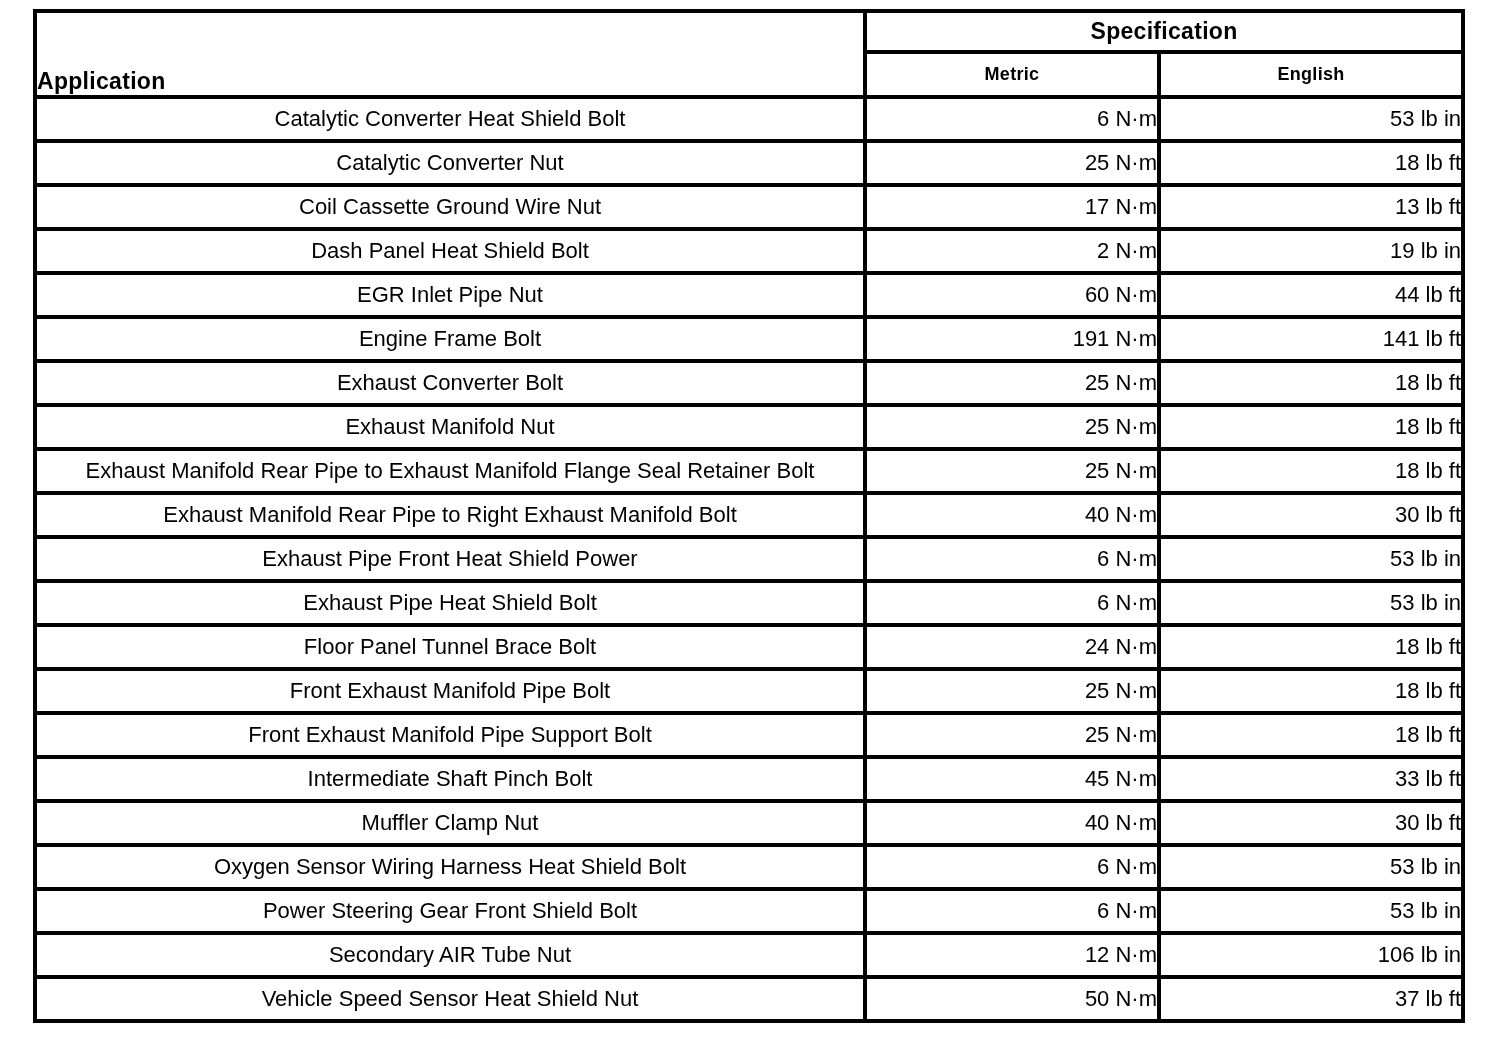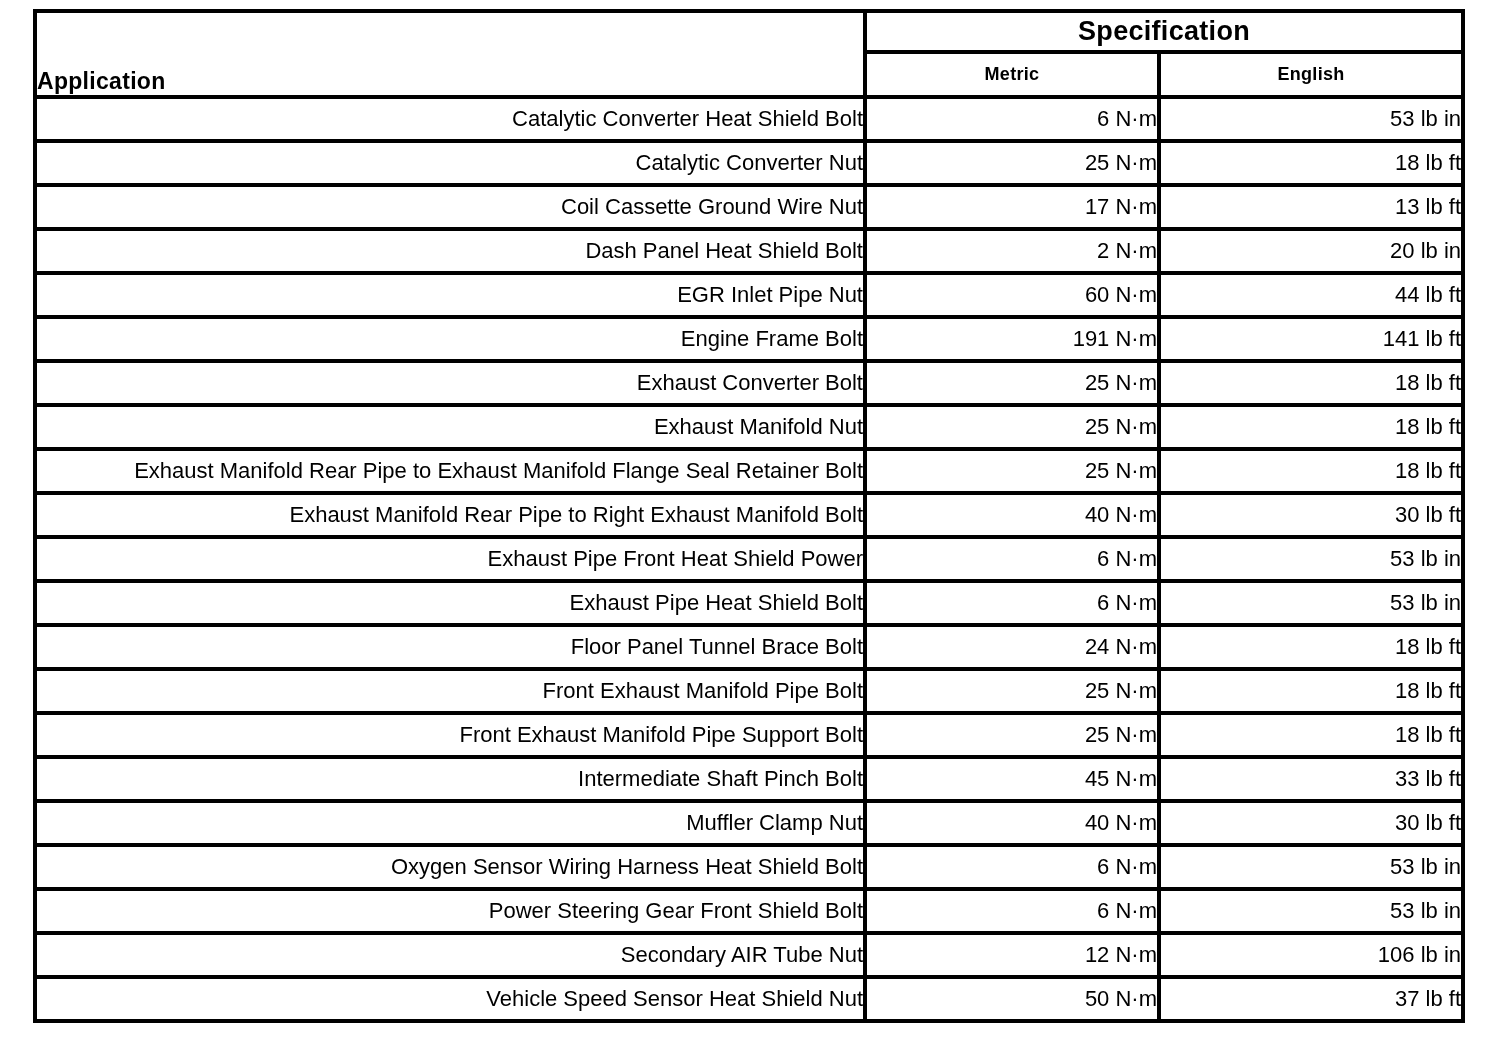--- a/index.html
+++ b/index.html
@@ -30,21 +30,21 @@
   table.spec-table th,
   table.spec-table td {
     border: 4px solid #000000;
     box-sizing: border-box;
     padding: 0;
   }
   
   tr.spec-row { height: 41px; }
   tr.subhead-row { height: 45px; }
   th.spec-h {
-    font-size: 27px;
+    font-size: 23px;
     font-weight: bold;
     text-align: center;
     vertical-align: middle;
     letter-spacing: 0.3px;
   }
   th.app-h {
     font-size: 23px;
     font-weight: bold;
     text-align: left;
     vertical-align: bottom;
@@ -58,21 +58,21 @@
     vertical-align: middle;
     letter-spacing: 0.3px;
   }
   
   tbody td {
     height: 44px;
     font-size: 22px;
     vertical-align: middle;
   }
   td.app-cell {
-    text-align: right;
+    text-align: center;
     padding-left: 17px;
     padding-right: 62px;
     line-height: 1.35;
   }
   td.num-cell {
     text-align: right;
   }
 </style>
 </head>
 <body>
@@ -109,21 +109,21 @@
 
   <tr>
     <td class="app-cell">Coil Cassette Ground Wire Nut</td>
     <td class="num-cell">17 N·m</td>
     <td class="num-cell">13 lb ft</td>
   </tr>
 
   <tr>
     <td class="app-cell">Dash Panel Heat Shield Bolt</td>
     <td class="num-cell">2 N·m</td>
-    <td class="num-cell">20 lb in</td>
+    <td class="num-cell">19 lb in</td>
   </tr>
 
   <tr>
     <td class="app-cell">EGR Inlet Pipe Nut</td>
     <td class="num-cell">60 N·m</td>
     <td class="num-cell">44 lb ft</td>
   </tr>
 
   <tr>
     <td class="app-cell">Engine Frame Bolt</td>

